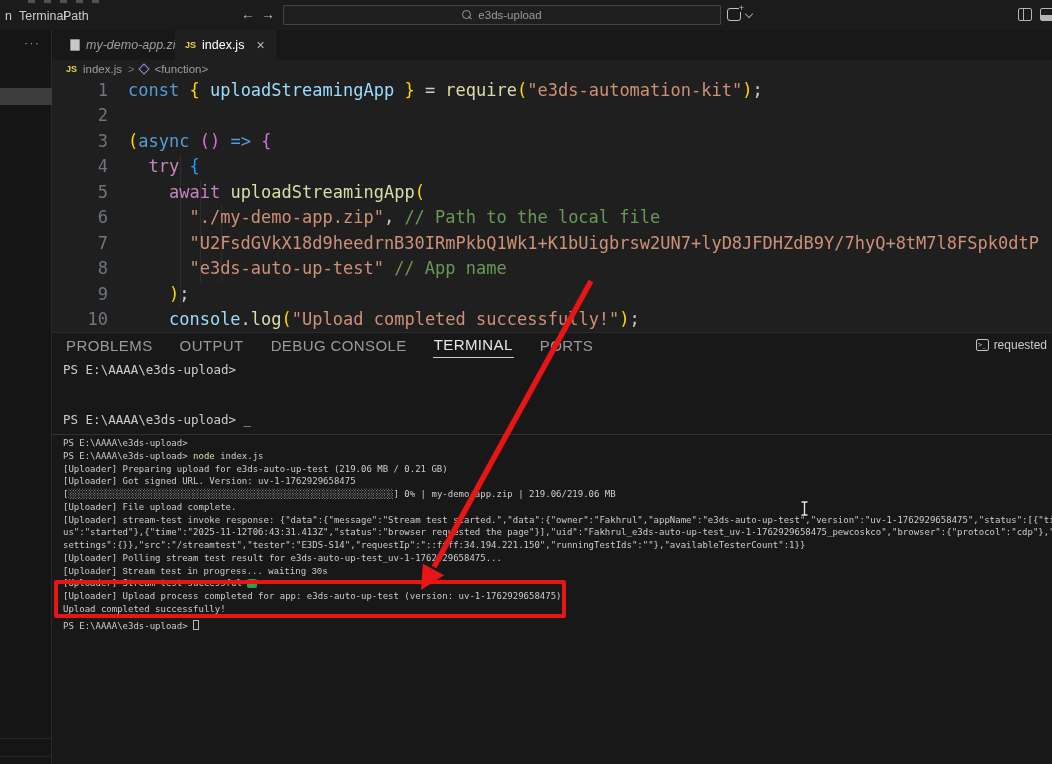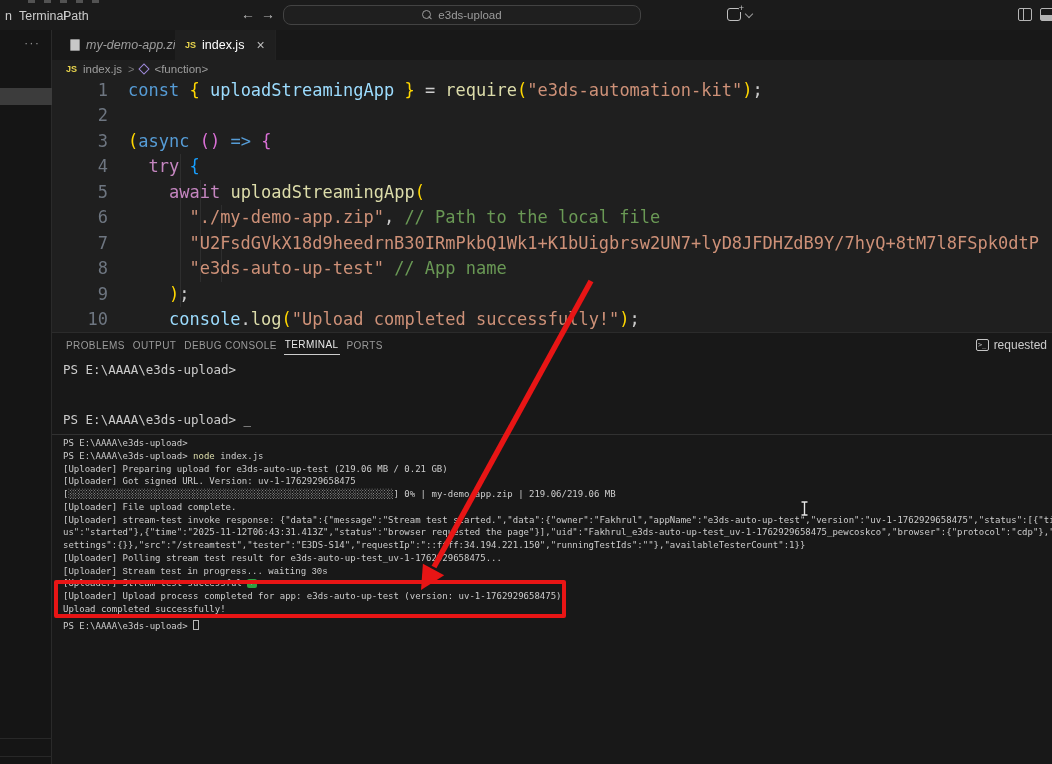--- a/index.html
+++ b/index.html
@@ -9,22 +9,22 @@
     background:#181818; font-family:"Liberation Sans","DejaVu Sans",sans-serif;
     color:#cccccc;
   }
   .mono { font-family:"DejaVu Sans Mono",monospace; }
 
   
   #titlebar { position:absolute; left:0; top:0; width:1052px; height:30px; background:#1b1b1b; }
   .menu-item { position:absolute; top:7px; font-size:12.5px; color:#cccccc; padding:2px 5px; border-radius:4px; }
   .nav-arrow { position:absolute; top:6px; font-size:14px; color:#b9b9b9; width:20px; text-align:center; }
   #cmd-center {
-    position:absolute; left:283px; top:5px; width:358px; height:20px;
-    background:#1f1f1f; border:1px solid #434343; border-radius:8px;
+    position:absolute; left:283px; top:5px; width:438px; height:20px;
+    background:#1f1f1f; border:1px solid #434343; border-radius:1px;
     display:flex; align-items:center; justify-content:center; gap:6px;
     color:#9b9b9b; font-size:11.5px;
   }
   .search-glyph { position:relative; width:10px; height:10px; display:inline-block; }
   .search-glyph::before { content:""; position:absolute; left:0; top:0; width:7px; height:7px; border:1.4px solid #9b9b9b; border-radius:50%; }
   .search-glyph::after { content:""; position:absolute; left:6.4px; top:6.4px; width:4px; height:1.4px; background:#9b9b9b; transform:rotate(45deg); transform-origin:0 0; }
   .tb-icon { position:absolute; top:8px; width:14px; height:13px; border:1.3px solid #c0c0c0; border-radius:3px; }
   .tb-icon .plus { position:absolute; right:-4px; top:-5px; font-size:9px; color:#c0c0c0; background:#1b1b1b; line-height:8px; }
   .chev { position:absolute; width:7px; height:7px; }
   .chev::before { content:""; position:absolute; left:0; top:0; width:5px; height:5px; border-right:1.4px solid #9b9b9b; border-bottom:1.4px solid #9b9b9b; transform:rotate(45deg); }
@@ -55,21 +55,21 @@
   .crumb-sep { color:#767676; font-size:11px; }
   .sym-icon { width:8px; height:8px; border:1.2px solid #9d88d8; transform:rotate(45deg); display:inline-block; }
   #code-lines { position:absolute; left:0; top:18px; width:1000px; }
   .code-line { display:flex; height:25.45px; line-height:25.45px; white-space:pre; font-size:17px; }
   .code-line .ln { width:56px; text-align:right; color:#6e7681; flex:0 0 56px; }
   .code-line .code { margin-left:20px; }
   .guide { position:absolute; width:1px; background:#2e2e2e; }
 
   
   #panel { position:absolute; left:52px; top:332px; width:1000px; height:432px; background:#181818; border-top:1px solid #2b2b2b; }
-  #panel-tabs { position:absolute; left:13px; top:0; height:24px; display:flex; gap:6px; align-items:center; font-size:10px; letter-spacing:.4px; color:#9a9a9a; }
+  #panel-tabs { position:absolute; left:13px; top:0; height:24px; display:flex; gap:25px; align-items:center; font-size:15px; letter-spacing:.4px; color:#9a9a9a; }
   .panel-tab { padding:4px 1px; }
   .panel-tab.active { color:#e7e7e7; border-bottom:1px solid #cccccc; }
   #shell-badge { position:absolute; right:5px; top:5px; display:flex; align-items:center; gap:5px; font-size:12px; color:#cccccc; }
   .term-icon { width:13px; height:12px; border:1.2px solid #c5c5c5; border-radius:2px; font-size:7px; line-height:10px; text-align:center; color:#c5c5c5; font-family:"DejaVu Sans Mono",monospace; }
 
   .t1-line { position:absolute; left:11px; white-space:pre; font-size:12.5px; color:#cccccc; }
   #term-divider { position:absolute; left:0; top:101px; width:1000px; height:1px; background:#313131; }
 
   #term2 { position:absolute; left:11px; top:104px; width:989px; overflow:hidden; }
   .trow { position:relative; white-space:pre; font-size:9px; line-height:12.75px; height:12.75px; overflow:hidden; }

